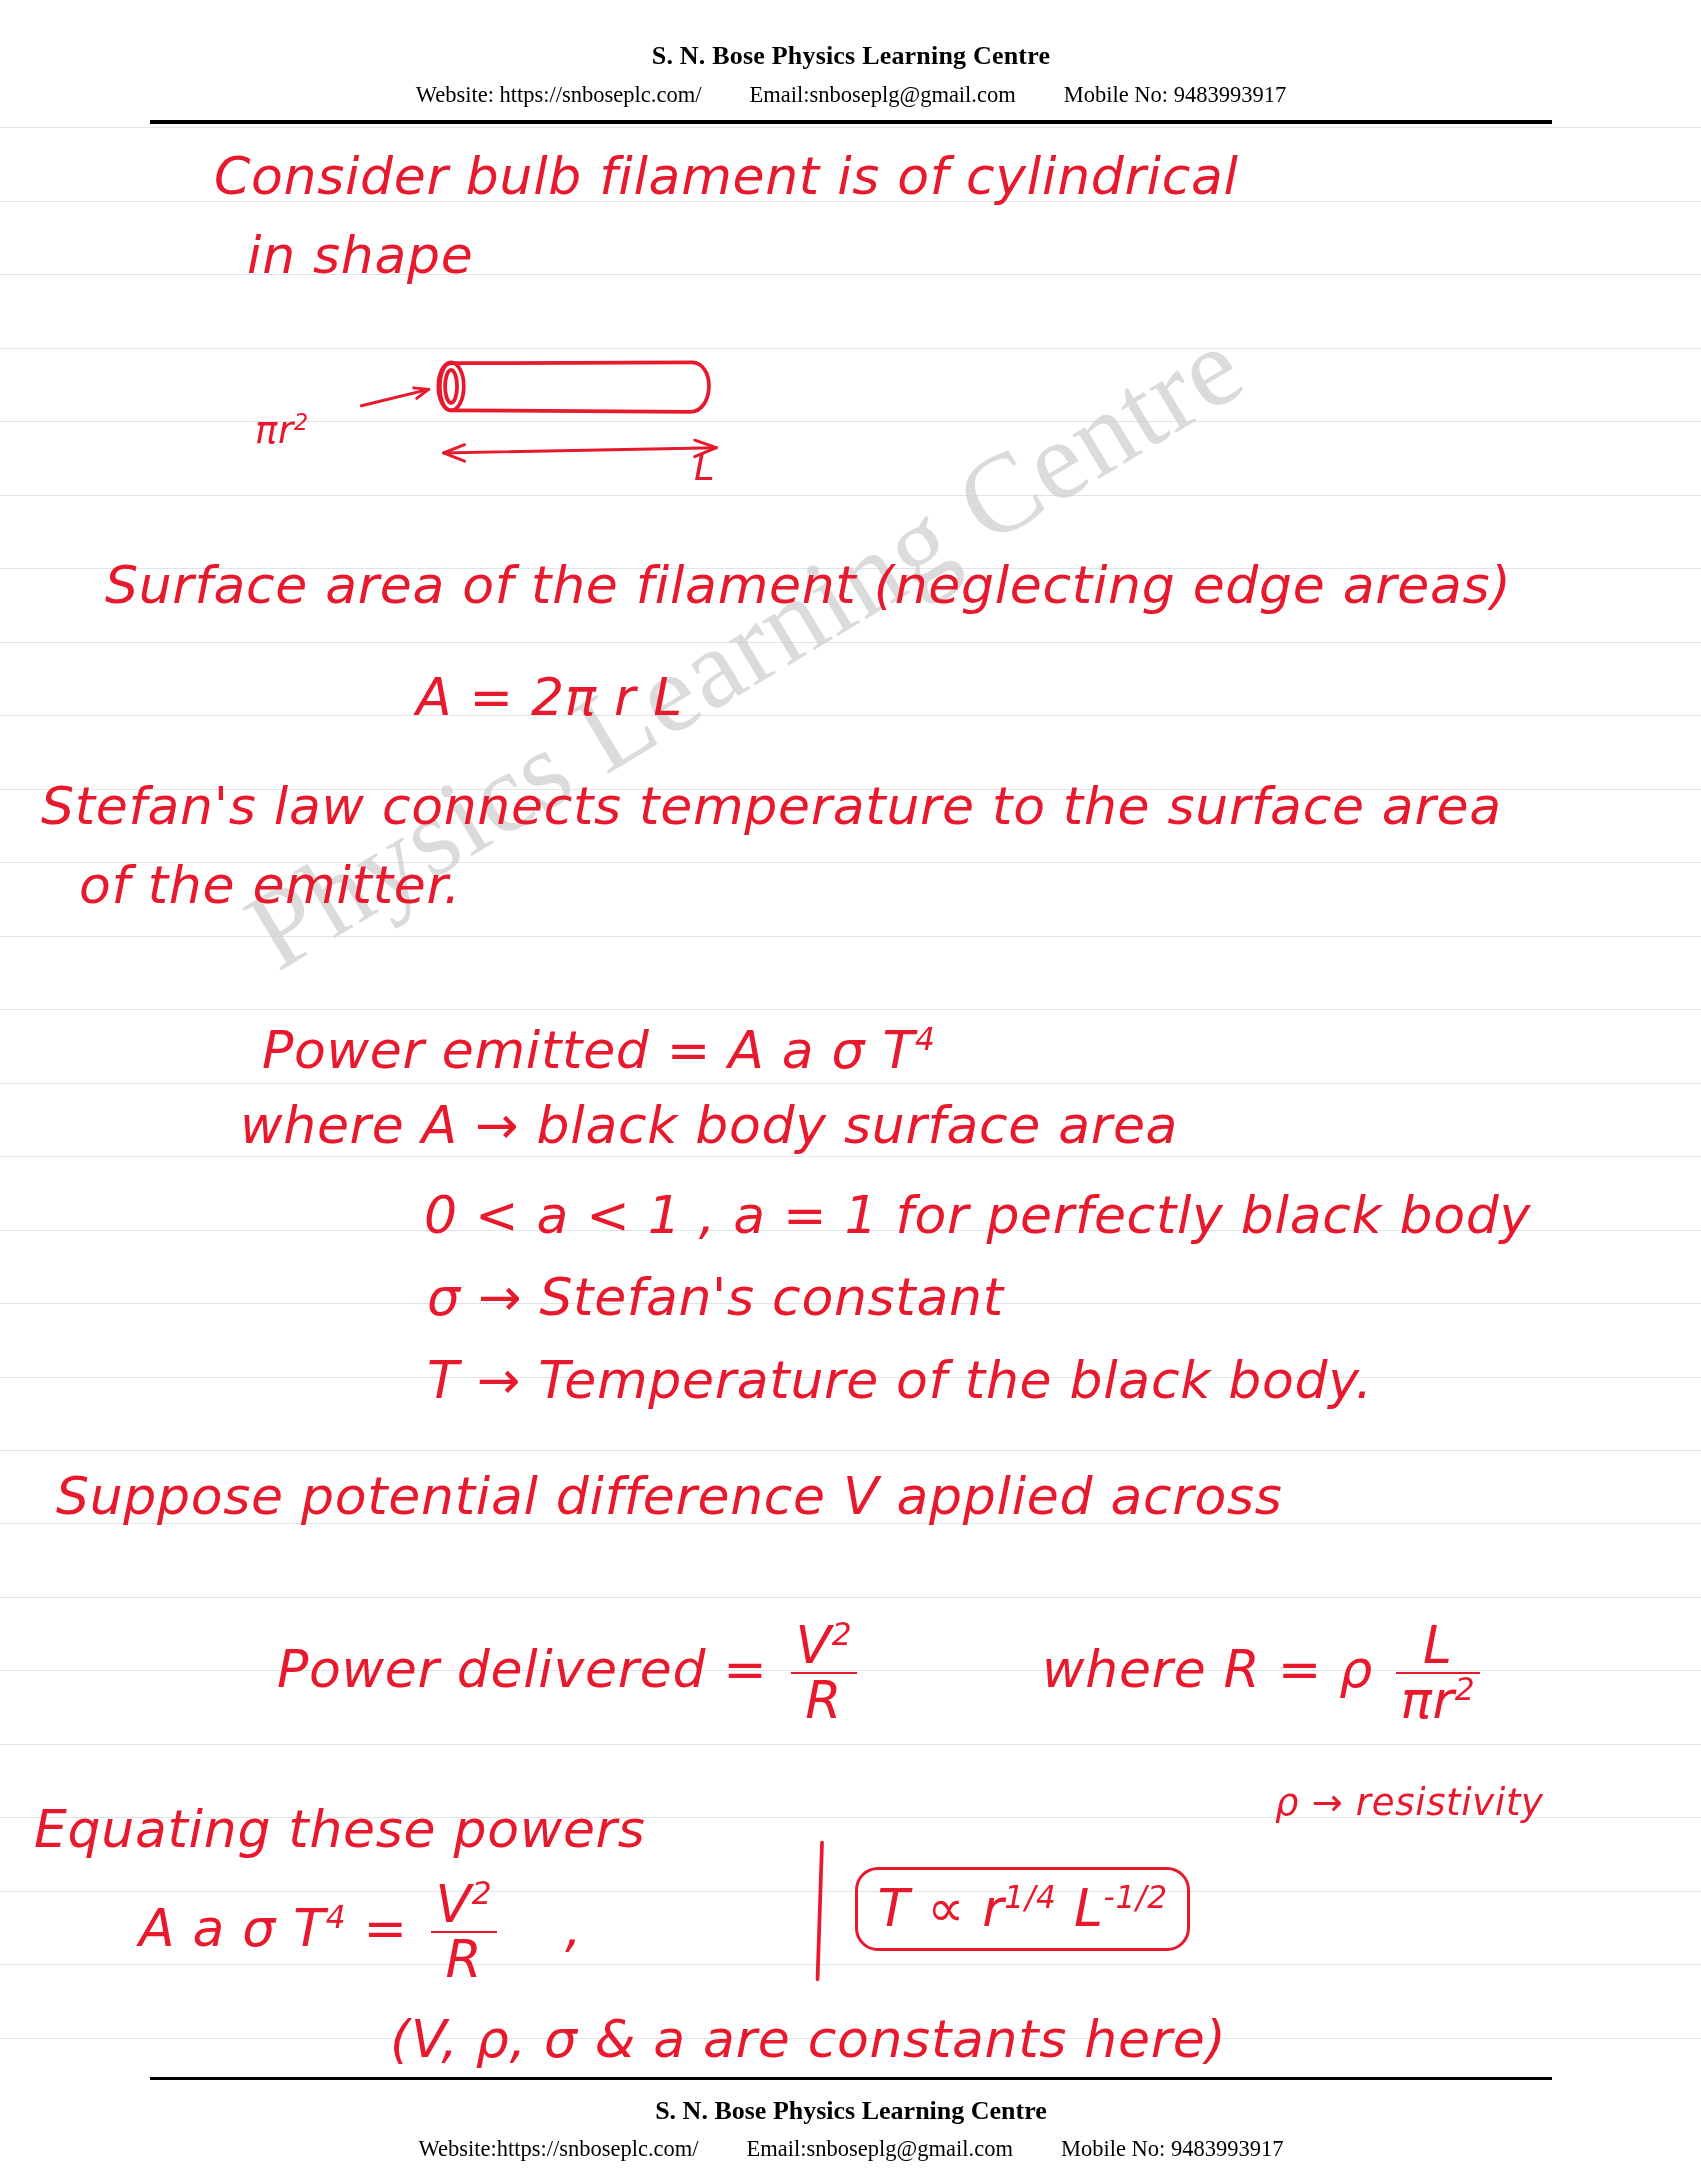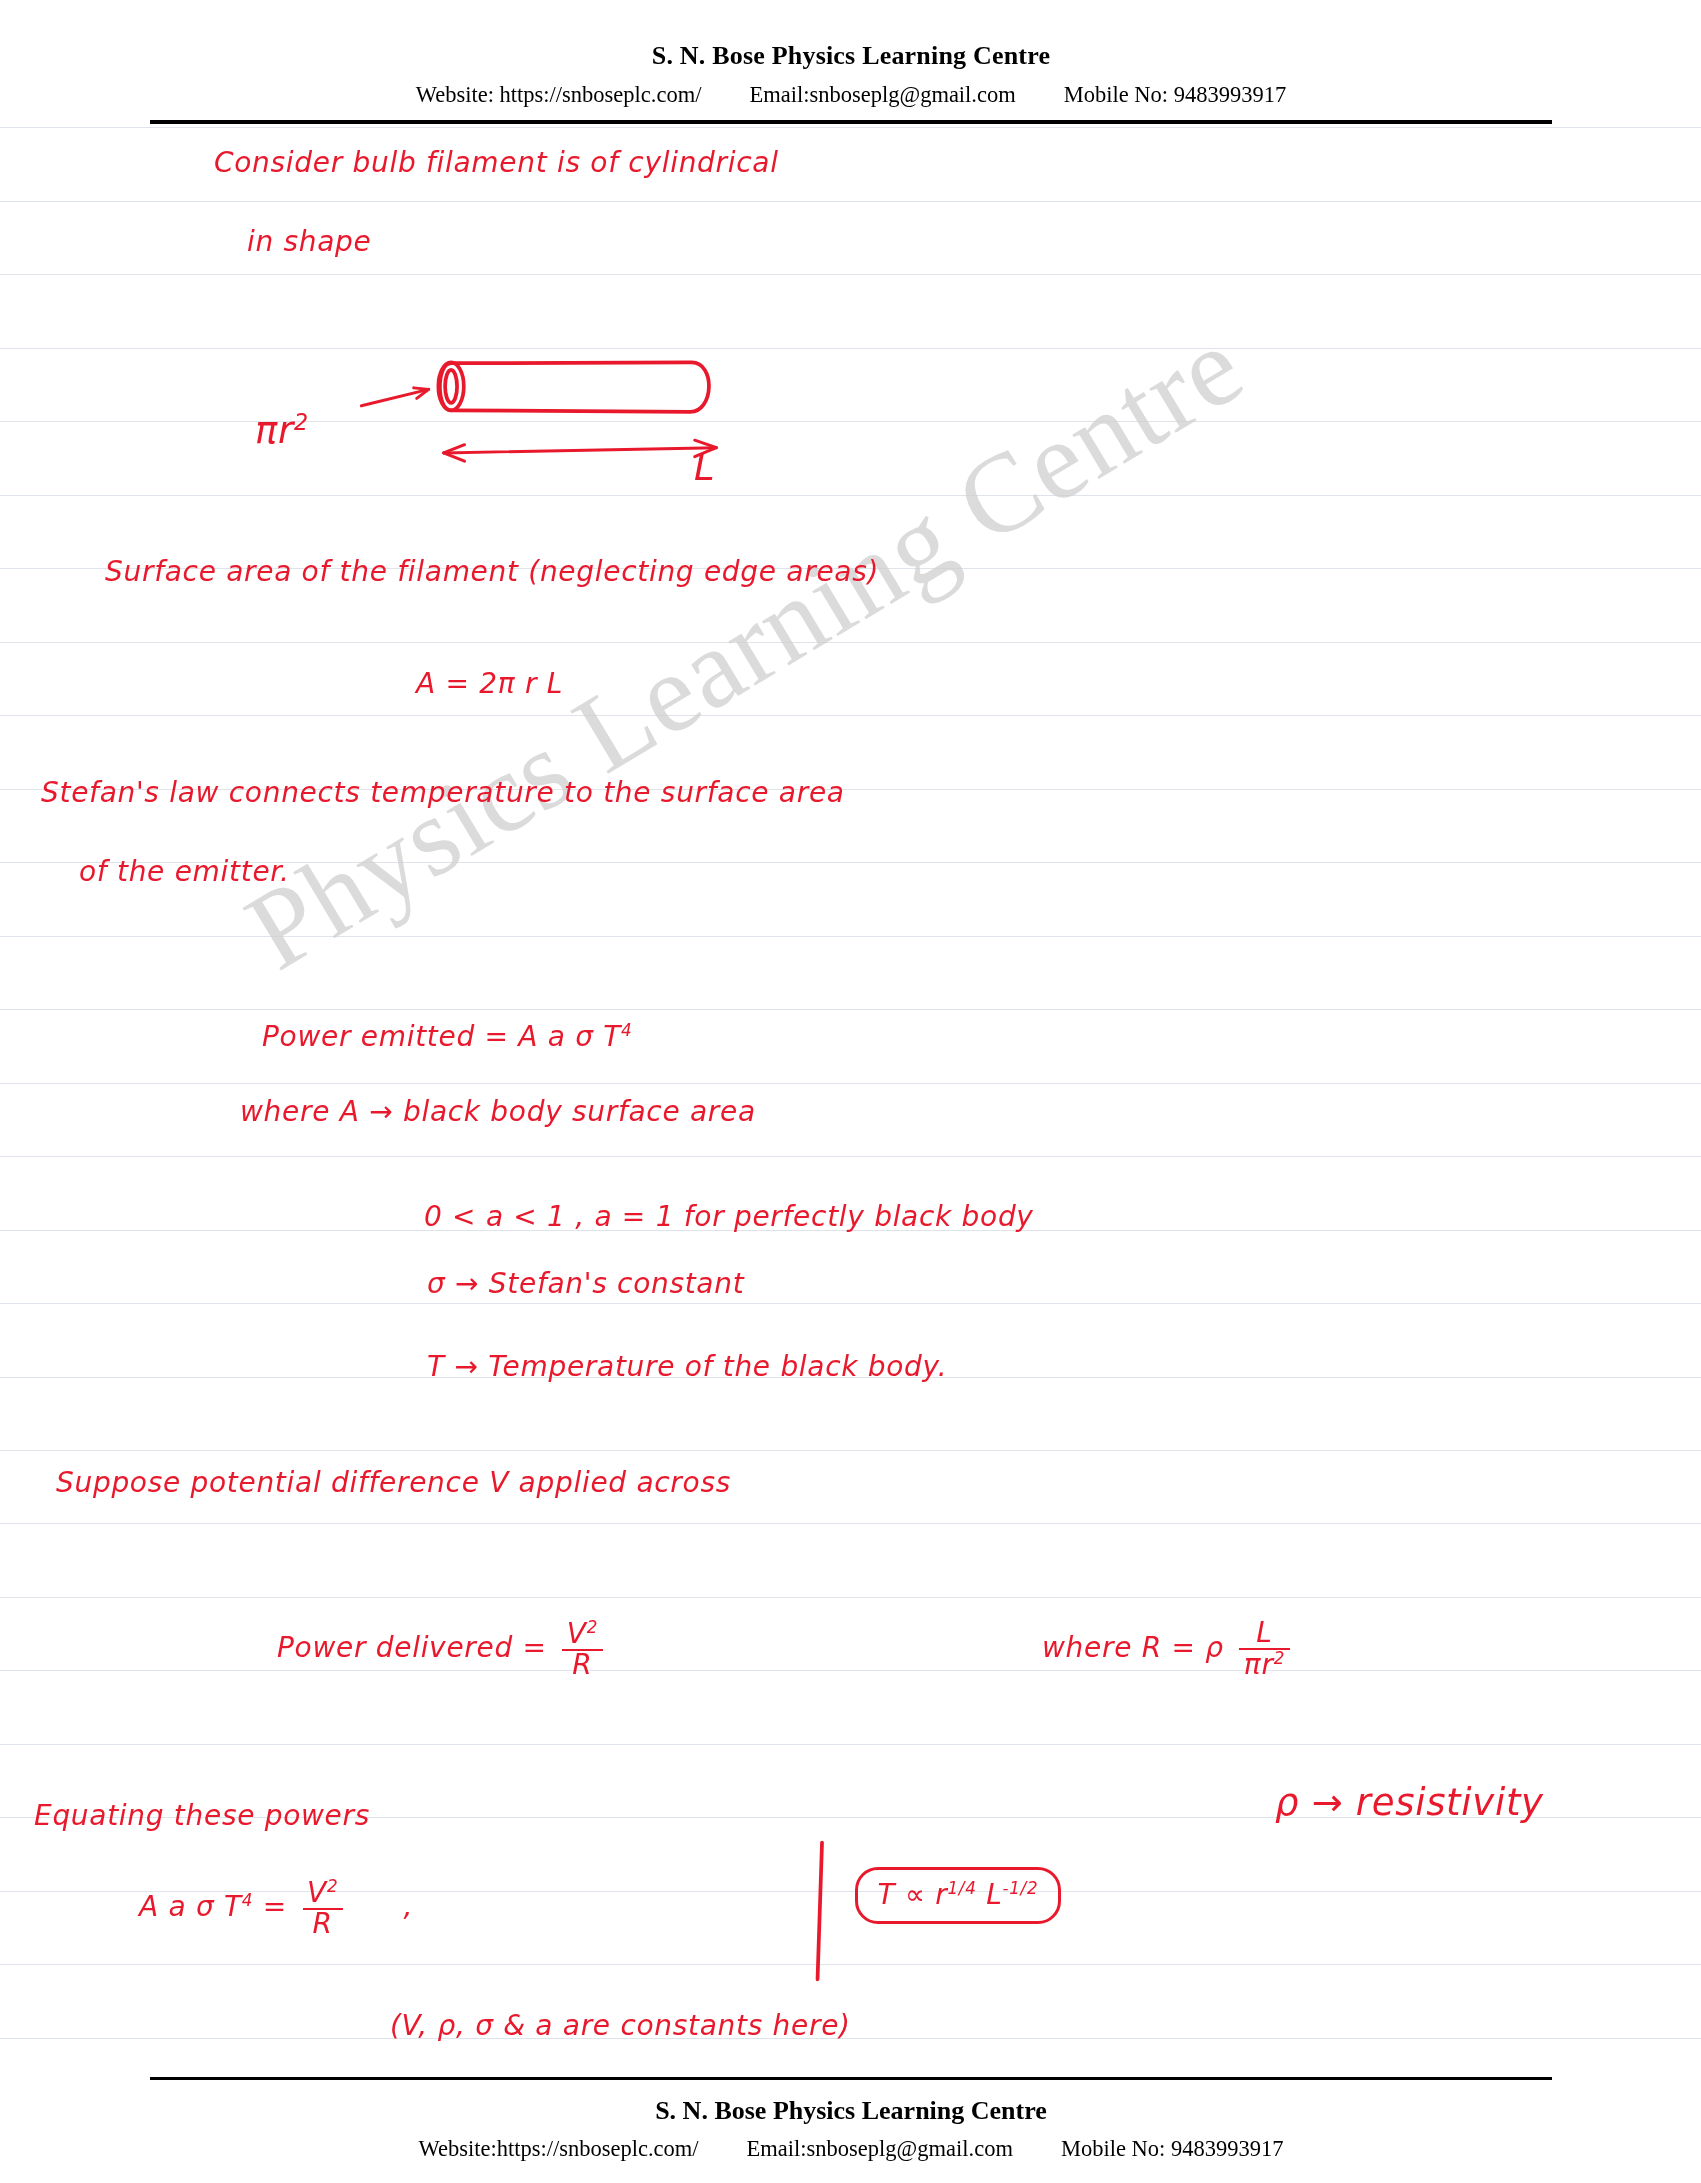--- a/index.html
+++ b/index.html
@@ -128,21 +128,21 @@
   }
   .hw {
     position: absolute;
     color: #e8192c;
     font-family: "DejaVu Sans", sans-serif;
     font-style: italic;
     font-weight: 500;
     white-space: nowrap;
     letter-spacing: 0.7px;
   }
-  .s54 { font-size: 28px; }
+  .s54 { font-size: 52px; }
   .s50 { font-size: 37px; }
   .sup {
     font-size: 0.6em;
     vertical-align: super;
   }
   .frac {
     display: inline-block;
     text-align: center;
     vertical-align: middle;
     line-height: 1.02;
@@ -230,21 +230,21 @@
   <div class="hw s50" style="left:694px; top:446px;">L</div>
 
   <div class="hw s54" style="left:97px; top:555px;margin-left:8px;">Surface  area  of  the  filament (neglecting  edge  areas)</div>
   <div class="hw s54" style="left:416px; top:667px;"><span>A = 2</span><span>π r L</span></div>
 
   <div class="hw s54" style="left:41px; top:776px;">Stefan's  law  connects  temperature  to  the  surface  area</div>
   <div class="hw s54" style="left:79px; top:855px;">of  the   emitter.</div>
 
   <div class="hw s54" style="left:262px; top:1020px;"><span>Power  emitted  =  A a σ T</span><span class="sup">4</span></div>
   <div class="hw s54" style="left:240px; top:1095px;">where   A → black body  surface  area</div>
-  <div class="hw s54" style="left:424px; top:1185px;margin-top:15px;">0 &lt; a &lt; 1 ,    a = 1  for  perfectly  black body</div>
+  <div class="hw s54" style="left:424px; top:1185px;">0 &lt; a &lt; 1 ,    a = 1  for  perfectly  black body</div>
   <div class="hw s54" style="left:427px; top:1267px;">σ → Stefan's  constant</div>
   <div class="hw s54" style="left:427px; top:1350px;">T → Temperature  of  the  black body.</div>
 
   <div class="hw s54" style="left:56px; top:1466px;">Suppose  potential  difference   V  applied  across</div>
 
   <div class="hw s54" style="left:277px; top:1619px;">
     <span>Power  delivered  =</span>
     <span class="frac">
       <span class="num"><span>V</span><span class="sup">2</span></span>
       <span class="den">R</span>

